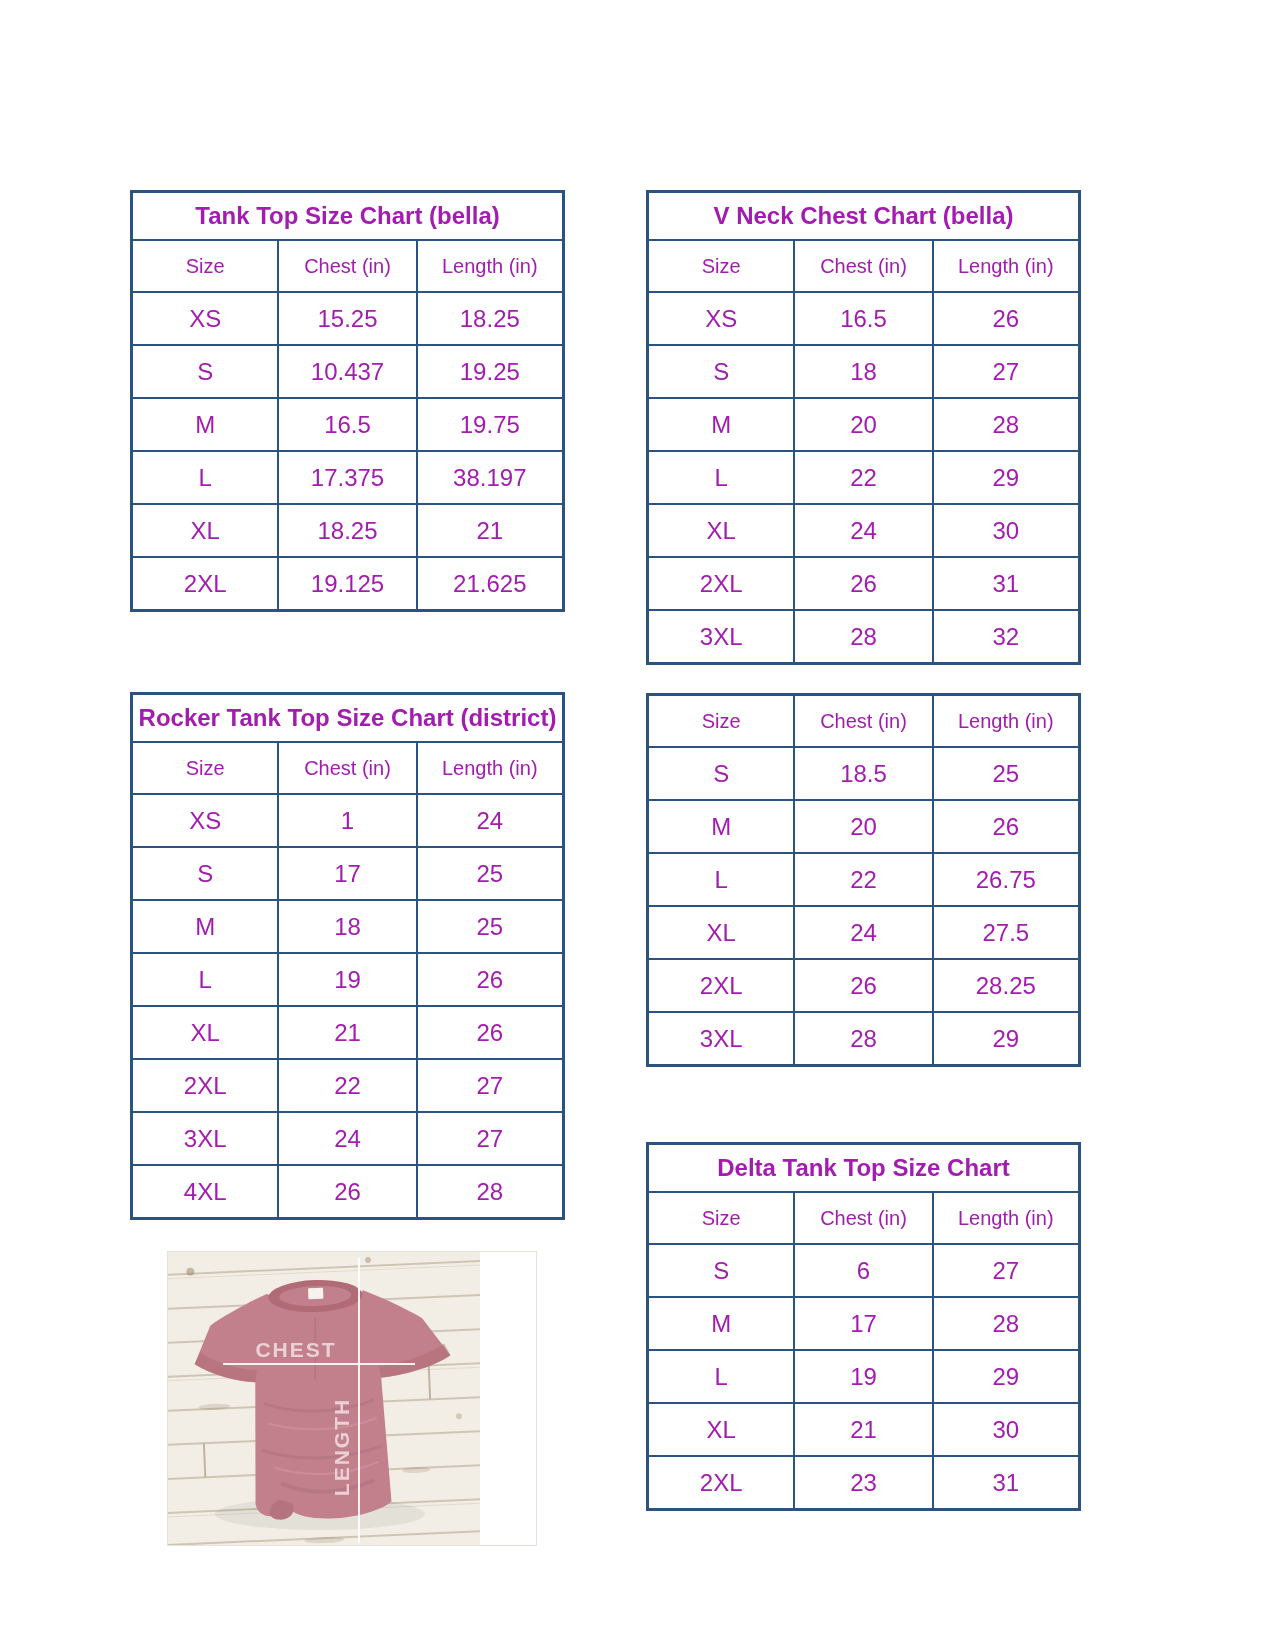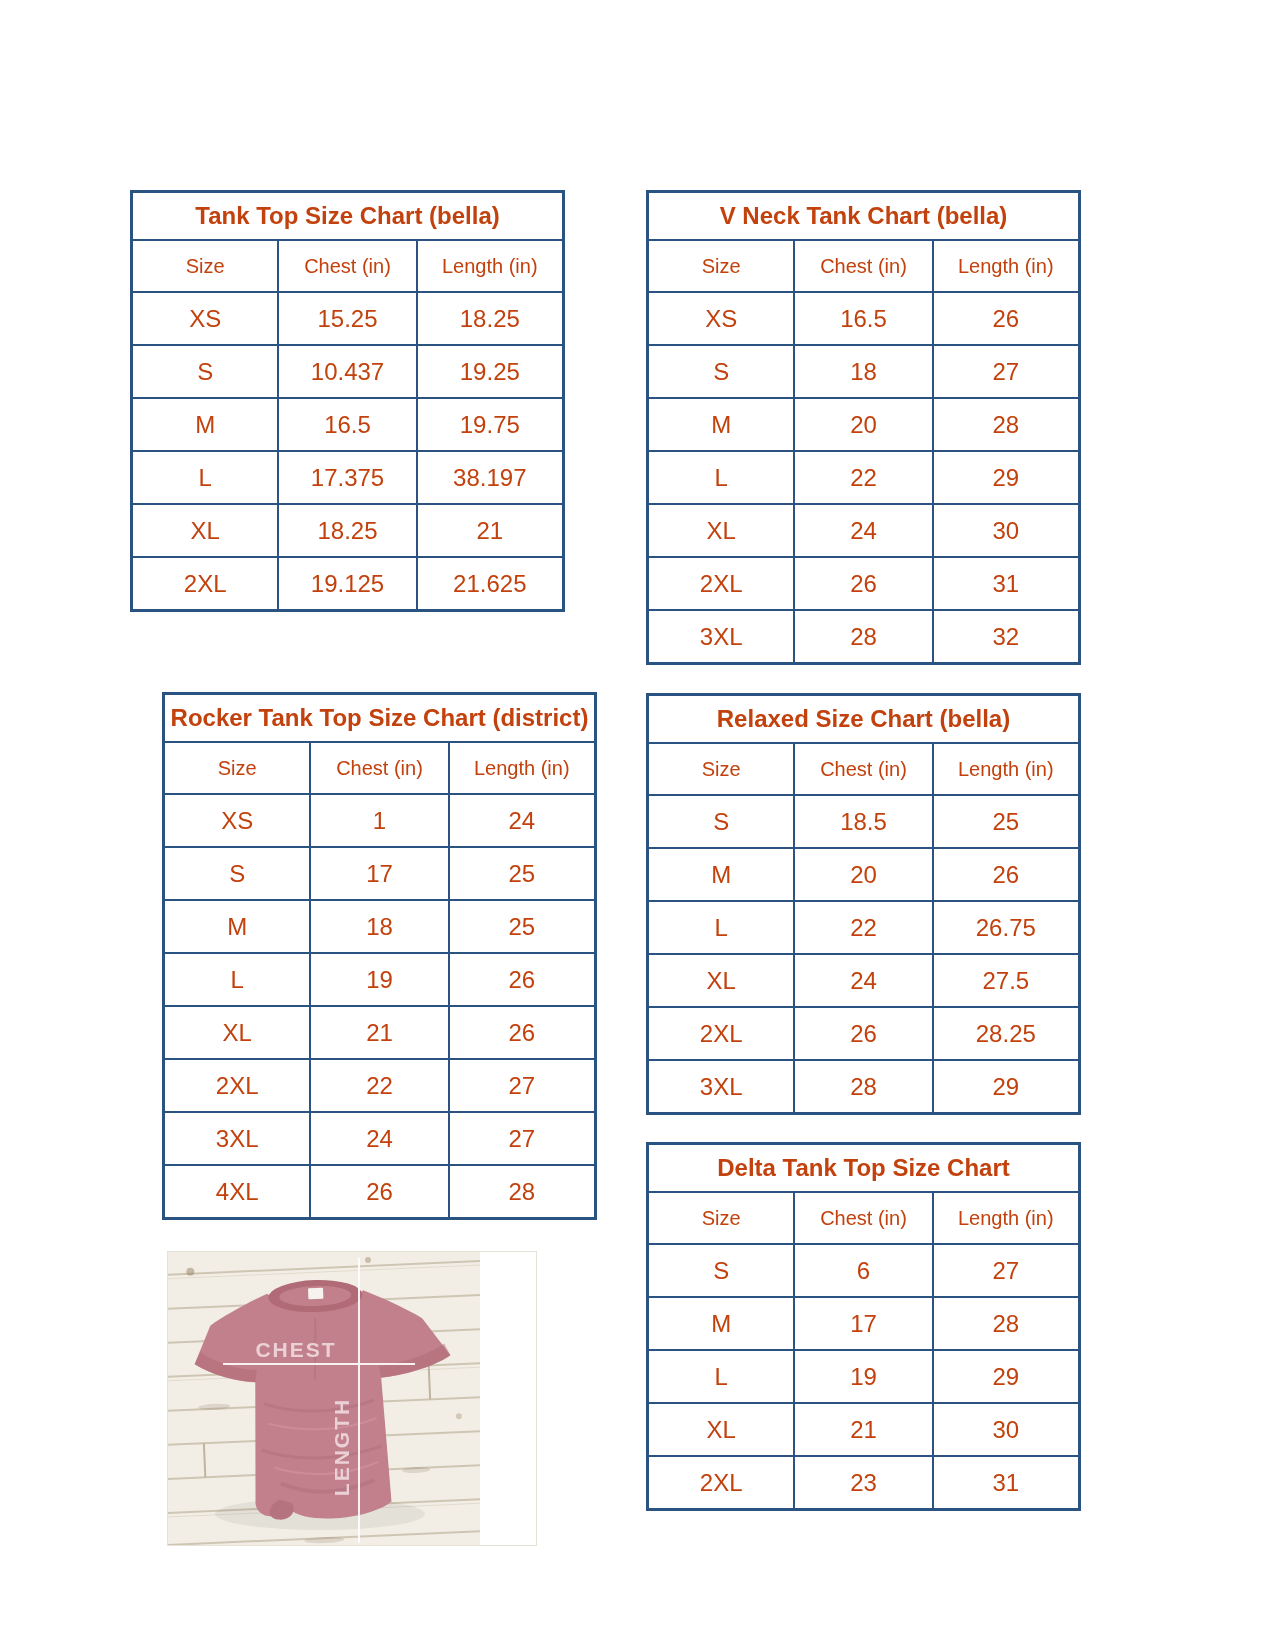--- a/index.html
+++ b/index.html
@@ -1,34 +1,34 @@
 <!DOCTYPE html>
 <html><head>
 <meta charset="utf-8">
 <style>
   html,body { margin:0; padding:0; background:#ffffff; }
   .page {
     position:relative; width:1275px; height:1650px; background:#ffffff;
-    font-family:"Liberation Sans", sans-serif; color:#c2410c;
+    font-family:"Liberation Sans", sans-serif; color:#a21caf;
     overflow:hidden;
   }
   table.size-table {
     position:absolute; width:435px; border-collapse:collapse; table-layout:fixed;
     background:#ffffff; border:3px solid #2b5381;
   }
   table.size-table th, table.size-table td {
     border:2px solid #2b5381; text-align:center; vertical-align:middle;
     white-space:nowrap; padding:0;
   }
   .title-cell { height:46px; font-weight:bold; font-size:24px; }
   tr.header-row th { height:50px; font-size:20px; font-weight:normal; }
   table.size-table tbody td { height:51px; font-size:24px; }
   #table-0 { left:130px; top:190px; }
   #table-1 { left:646px; top:190px; }
-  #table-2 { left:130px; top:692px;margin-left:32px; }
+  #table-2 { left:130px; top:692px; }
   #table-3 { left:646px; top:693px; }
   #table-4 { left:646px; top:1142px;padding-left:12px; }
   .photo {
     position:absolute; left:168px; top:1252px; width:368px; height:293px;
     outline:1px solid #e7e2d8;
   }
   .photo svg { display:block; }
   .meas-label {
     font-family:"Liberation Sans", sans-serif; font-size:21px; font-weight:bold;
     letter-spacing:2px; fill:#eed6d9; opacity:0.95;
@@ -89,21 +89,21 @@
       </tbody>
     </table>
   <table class="size-table" id="table-1">
       <colgroup>
         <col style="width: 34%;">
         <col style="width: 32%;">
         <col style="width: 34%;">
       </colgroup>
       <thead>
         <tr>
-          <th colspan="3" class="title-cell">V Neck Tank Chart  (bella)</th>
+          <th colspan="3" class="title-cell">V Neck Chest Chart  (bella)</th>
         </tr>
         <tr class="header-row">
           <th>Size</th>
           <th>Chest (in)</th>
           <th>Length (in)</th>
         </tr>
       </thead>
       <tbody>
         <tr>
           <td>XS</td>
@@ -201,23 +201,20 @@
         </tr>
       </tbody>
     </table>
   <table class="size-table" id="table-3">
       <colgroup>
         <col style="width: 34%;">
         <col style="width: 32%;">
         <col style="width: 34%;">
       </colgroup>
       <thead>
-        <tr>
-          <th colspan="3" class="title-cell">Relaxed Size Chart (bella)</th>
-        </tr>
         <tr class="header-row">
           <th>Size</th>
           <th>Chest (in)</th>
           <th>Length (in)</th>
         </tr>
       </thead>
       <tbody>
         <tr>
           <td>S</td>
           <td>18.5</td>

